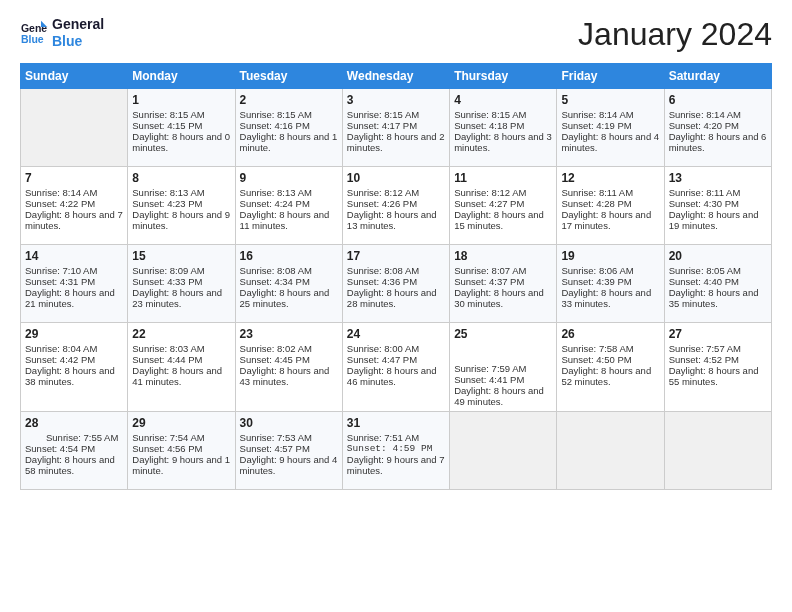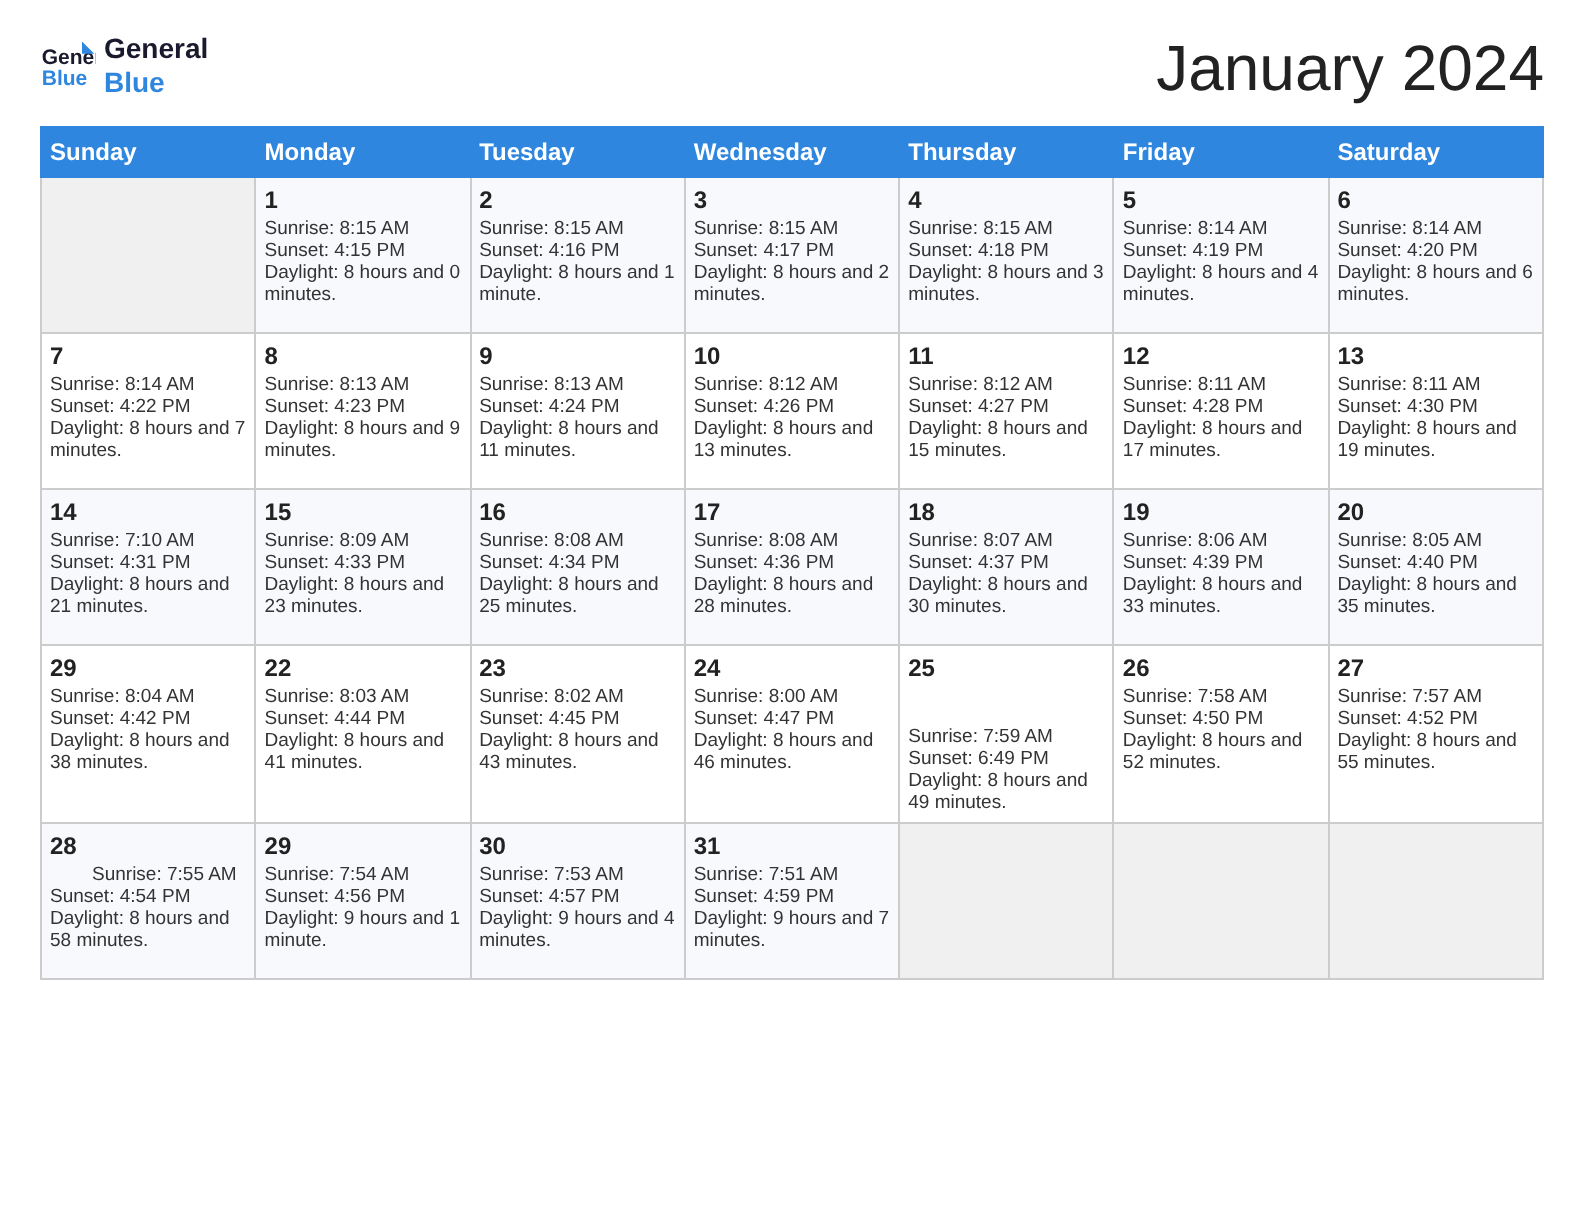--- a/index.html
+++ b/index.html
@@ -263,21 +263,21 @@
           </td>
           <td>
             <span class="day-number">24</span>
             <span style="display: block;">Sunrise: 8:00 AM</span>
             <span style="display: block;">Sunset: 4:47 PM</span>
             <span style="display: block;">Daylight: 8 hours and 46 minutes.</span>
           </td>
           <td>
             <span class="day-number">25</span>
             <span style="display: block; margin-top: 22px;">Sunrise: 7:59 AM</span>
-            <span style="display: block;">Sunset: 6:49 PM</span>
+            <span style="display: block;">Sunset: 4:41 PM</span>
             <span style="display: block;">Daylight: 8 hours and 49 minutes.</span>
           </td>
           <td>
             <span class="day-number">26</span>
             <span style="display: block;">Sunrise: 7:58 AM</span>
             <span style="display: block;">Sunset: 4:50 PM</span>
             <span style="display: block;">Daylight: 8 hours and 52 minutes.</span>
           </td>
           <td>
             <span class="day-number">27</span>
@@ -301,21 +301,21 @@
           </td>
           <td>
             <span class="day-number">30</span>
             <span style="display: block;">Sunrise: 7:53 AM</span>
             <span style="display: block;">Sunset: 4:57 PM</span>
             <span style="display: block;">Daylight: 9 hours and 4 minutes.</span>
           </td>
           <td>
             <span class="day-number">31</span>
             <span style="display: block;">Sunrise: 7:51 AM</span>
-            <span style="display: block;">Sunset: 4:59 PM</span>
+            <span style="display: block; font-family: Liberation Mono, monospace;">Sunset: 4:59 PM</span>
             <span style="display: block;">Daylight: 9 hours and 7 minutes.</span>
           </td>
           <td class="empty-cell"></td>
           <td class="empty-cell"></td>
           <td class="empty-cell"></td>
         </tr>
       </tbody>
   </table>
 </div>
 

